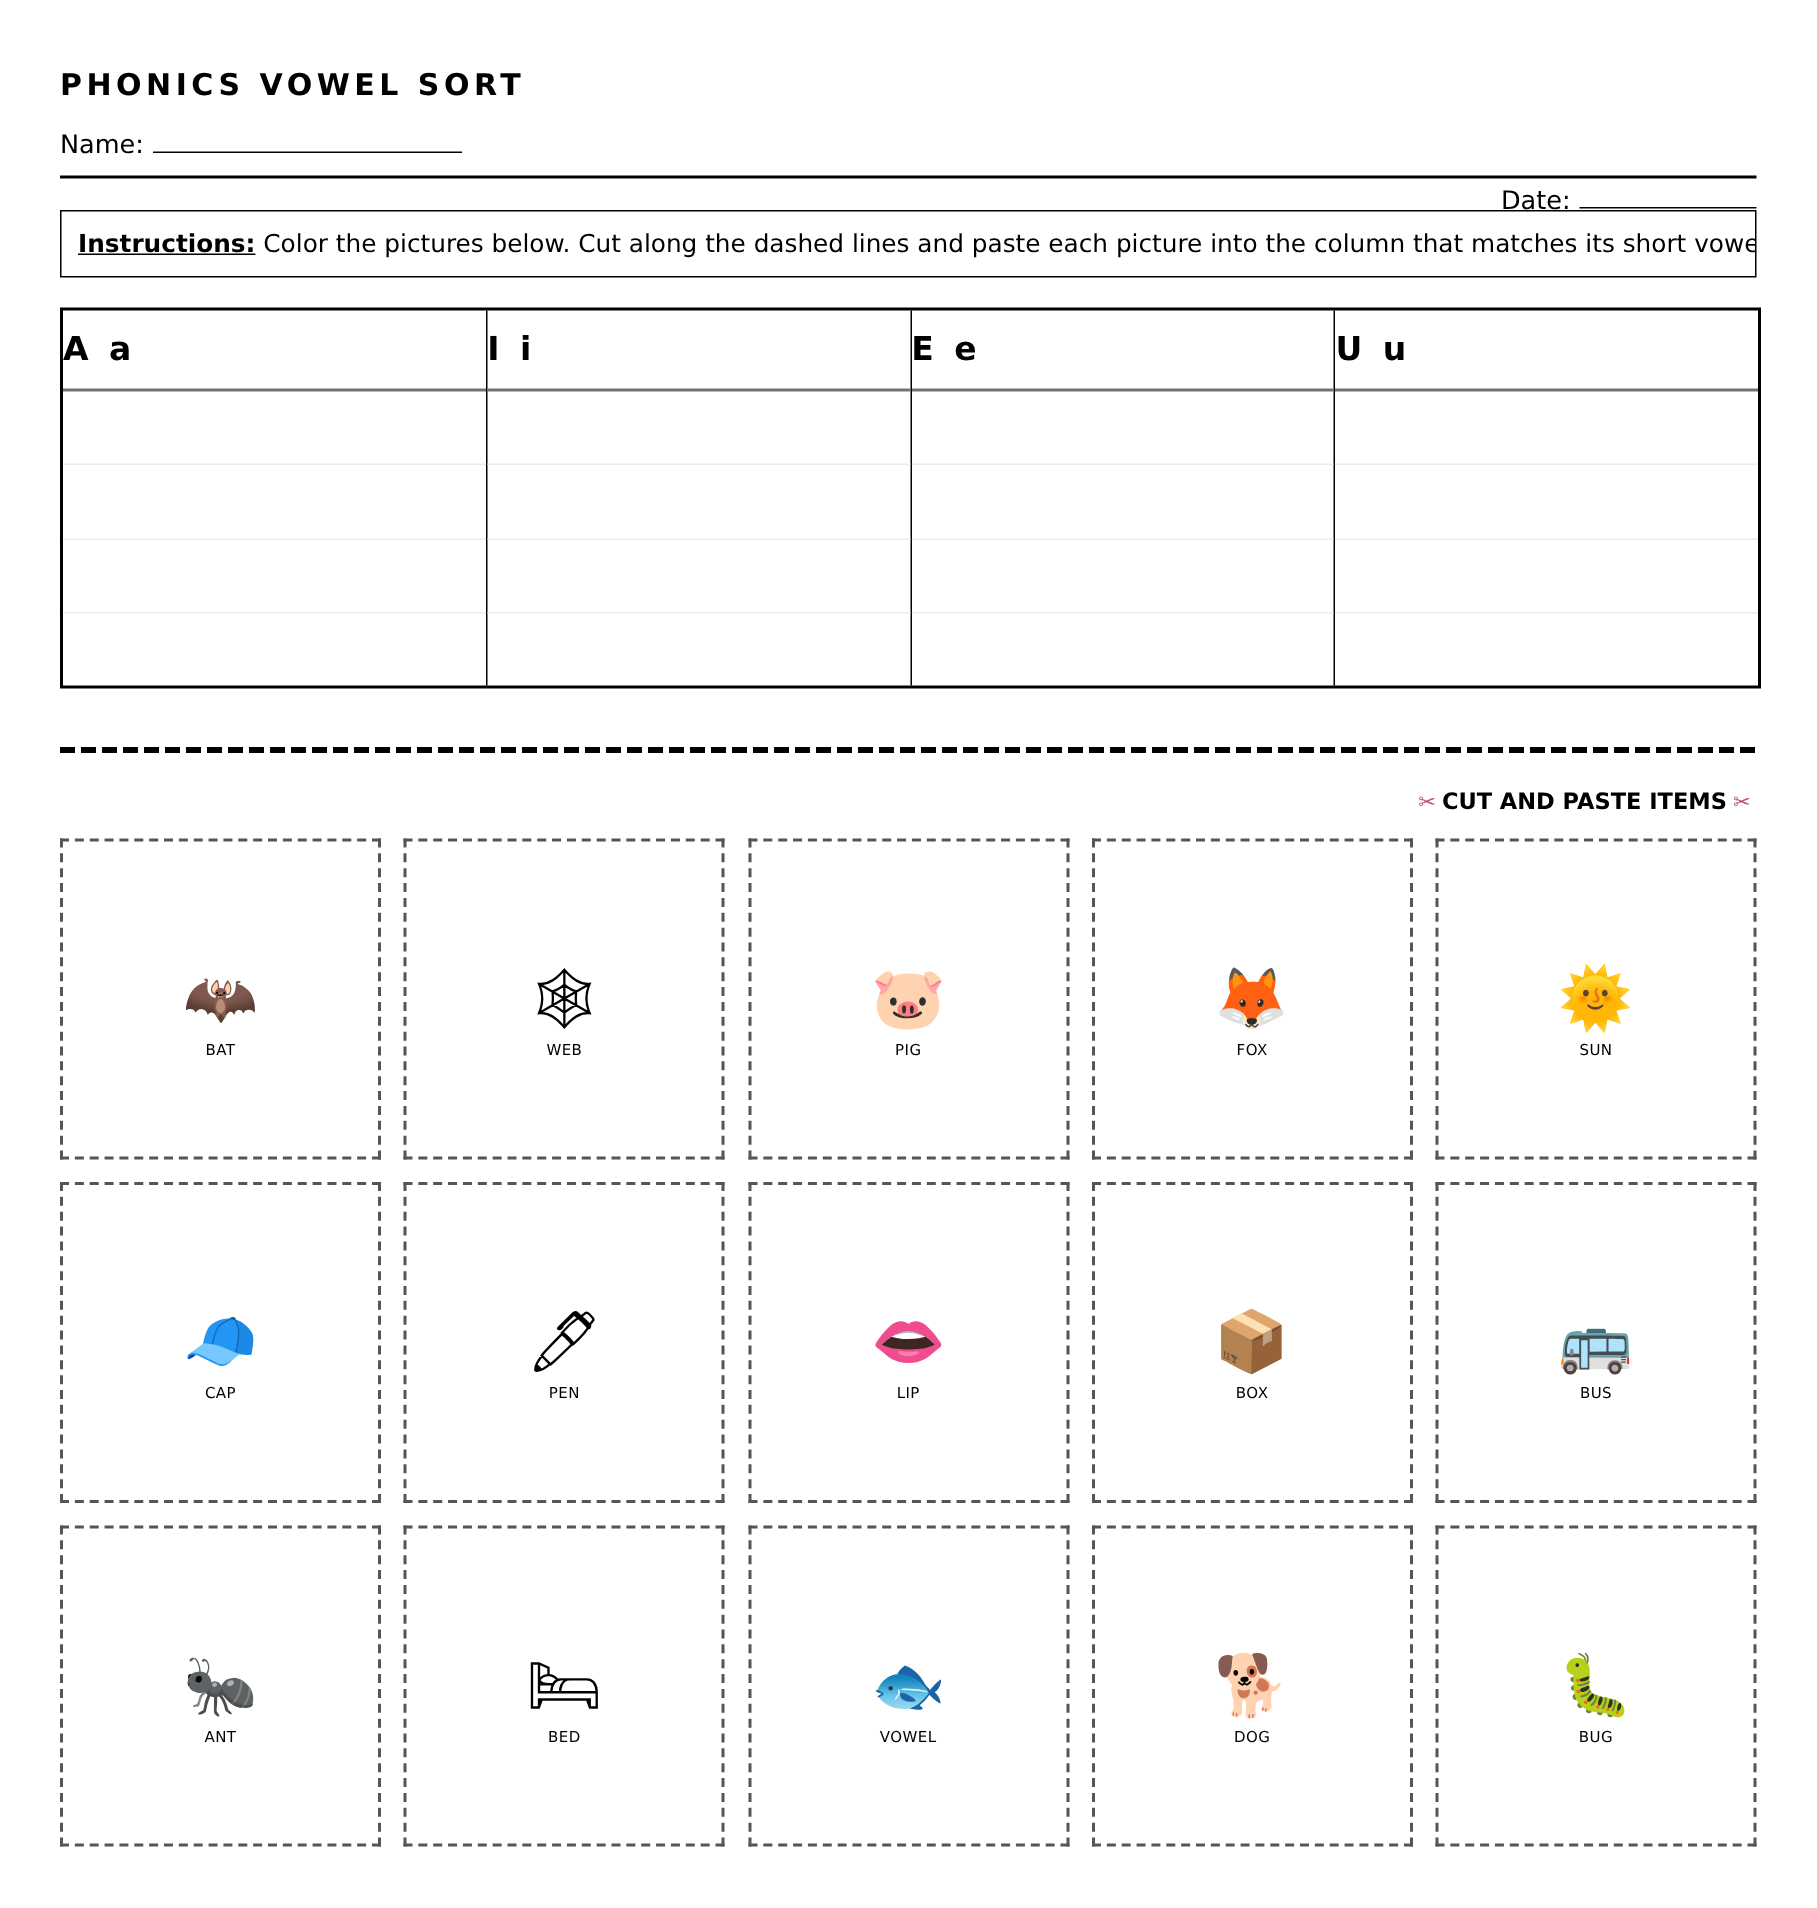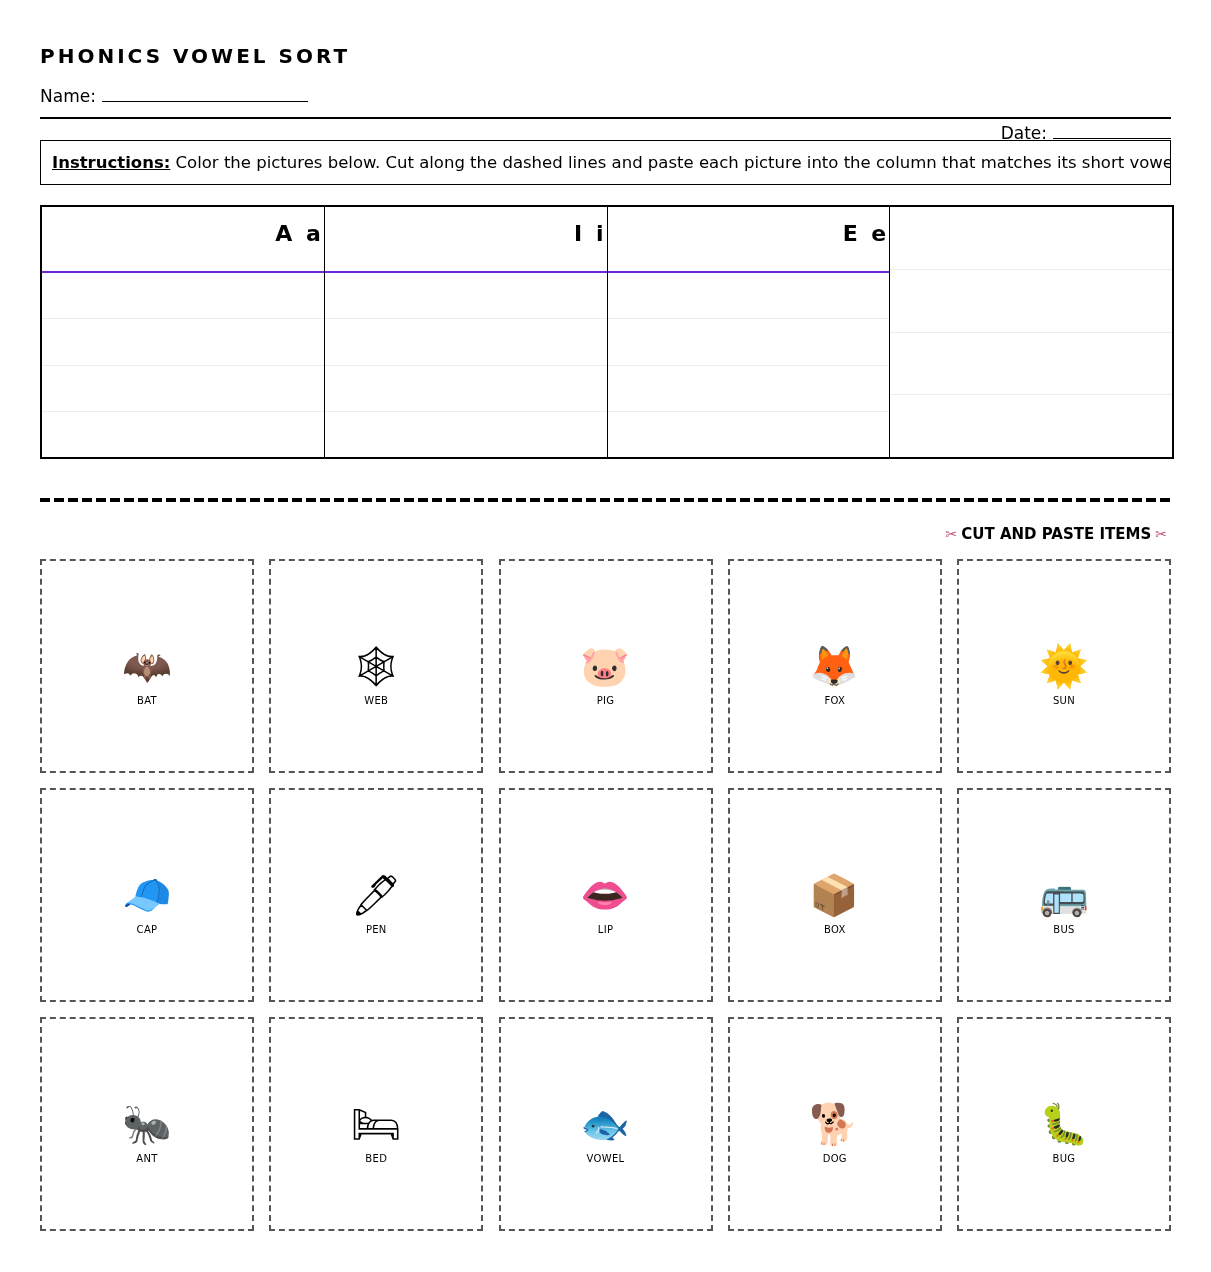--- a/index.html
+++ b/index.html
@@ -39,21 +39,21 @@
 
     .sort-table {
       position: absolute; left: 0; top: 205px; width: 1134px; height: 254px;
       border: 2px solid #000; display: flex;
     }
     .sort-col {
       flex: 1; border-right: 1px solid #000; display: flex; flex-direction: column;
     }
     .sort-col:last-child { border-right: none; }
     .sort-head {
-      height: 66px; border-bottom: 2px solid #6d28d9; text-align: right;
+      height: 54px; border-bottom: 2px solid #737373; text-align: left;
       font-weight: bold; font-size: 22px; line-height: 54px; letter-spacing: 3px;
     }
     .sort-cell { flex: 1; border-bottom: 1px solid #ececec; }
     .sort-cell:last-child { border-bottom: none; }
 
     .cut-line {
       position: absolute; left: 0; top: 498px; width: 1131px; height: 4px;
       background: repeating-linear-gradient(to right, #000 0 10px, transparent 10px 14px);
     }
 
@@ -117,20 +117,21 @@
       <div class="sort-cell"></div>
     </div>
     <div class="sort-col">
       <div class="sort-head">E e</div>
       <div class="sort-cell"></div>
       <div class="sort-cell"></div>
       <div class="sort-cell"></div>
       <div class="sort-cell"></div>
     </div>
     <div class="sort-col">
+      <div class="sort-head">U u</div>
       <div class="sort-cell"></div>
       <div class="sort-cell"></div>
       <div class="sort-cell"></div>
       <div class="sort-cell"></div>
     </div>
   </div>
 
   <div class="cut-line"></div>
 
   <div class="cut-heading">

